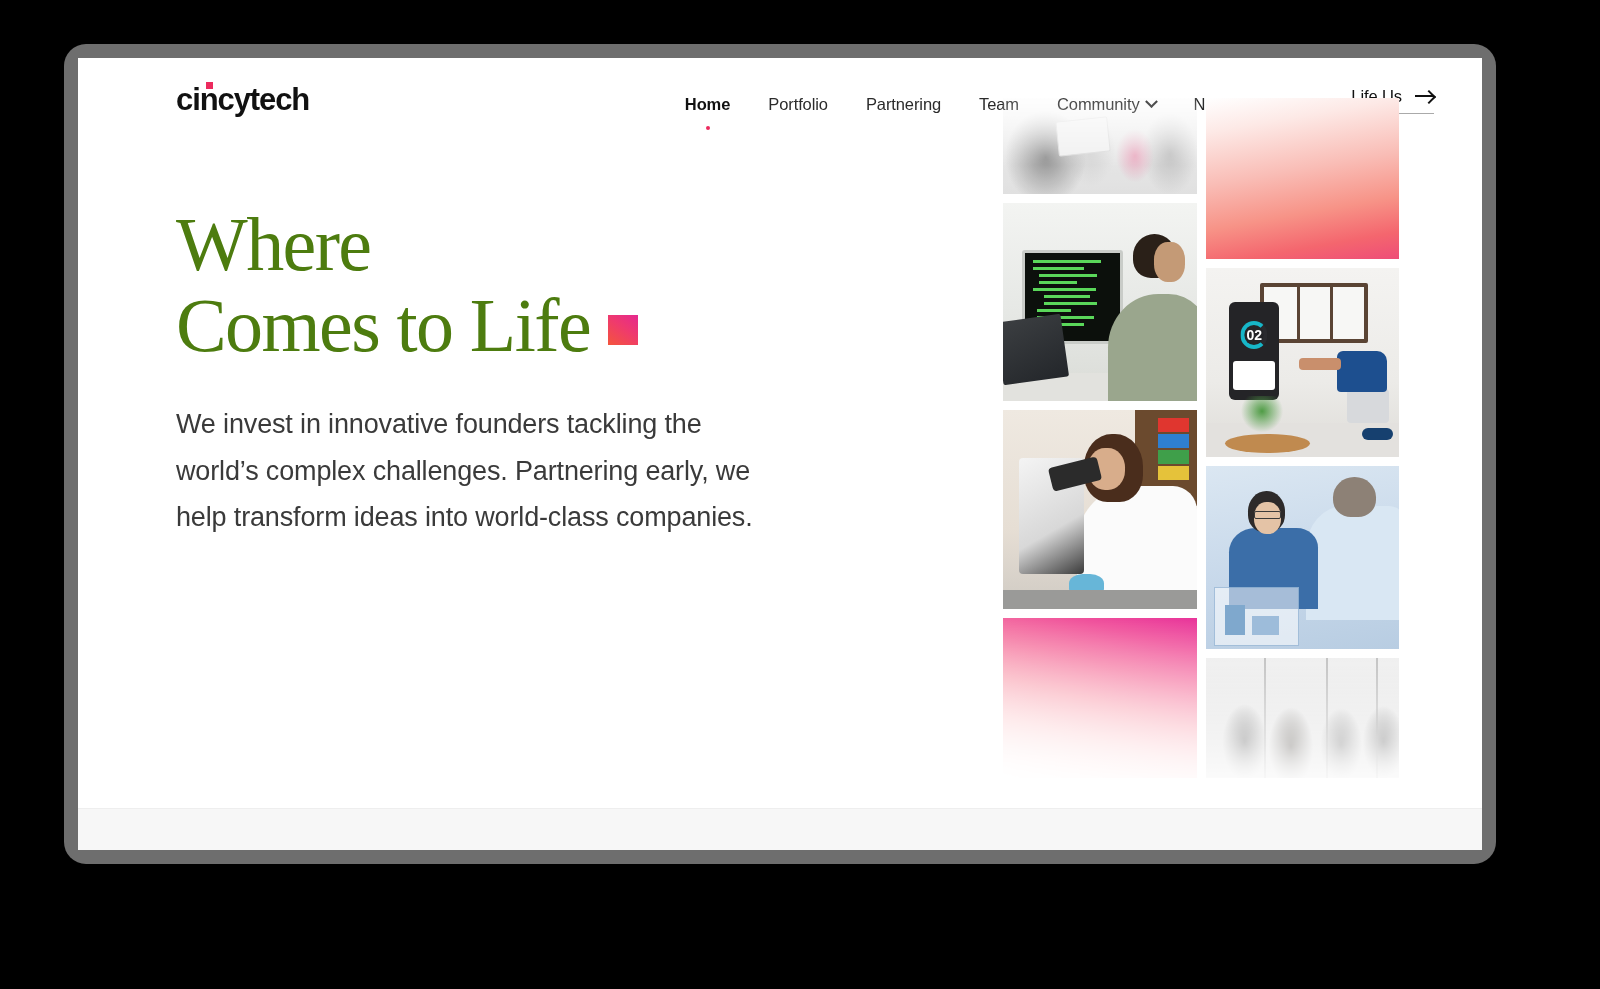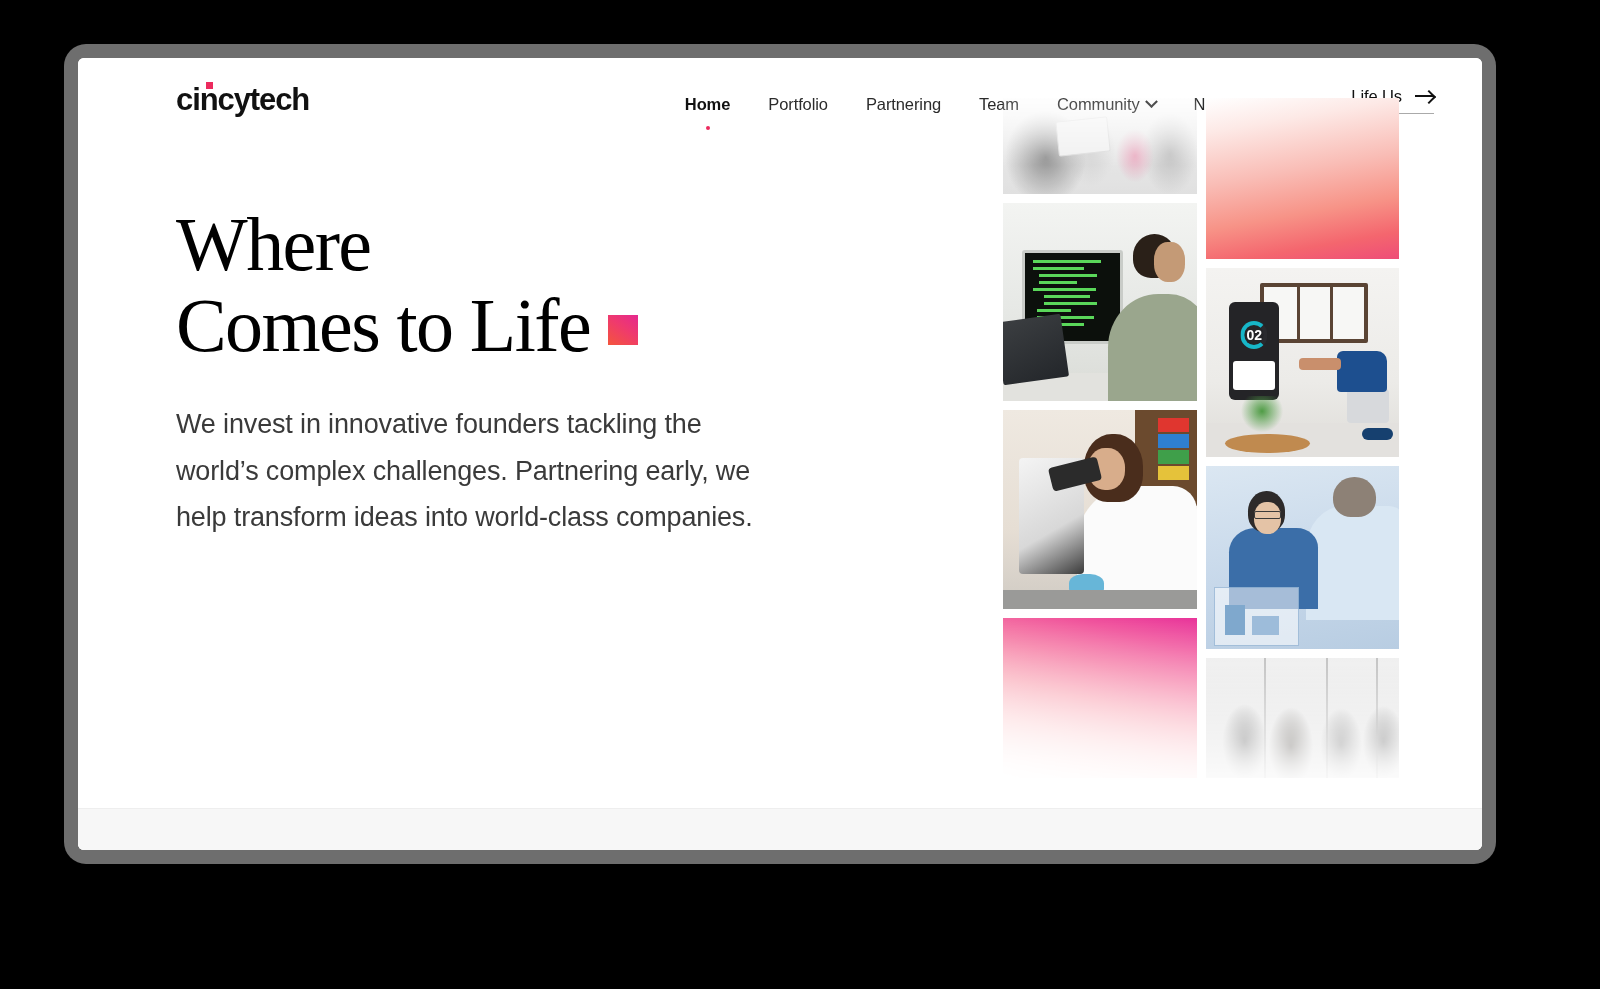--- a/index.html
+++ b/index.html
@@ -21,21 +21,21 @@
     height: 820px;
     background: #6e6e6e;
     border-radius: 22px;
     padding: 14px;
     box-shadow: 0 10px 30px rgba(0,0,0,0.55);
   }
   #device-screen {
     width: 100%;
     height: 100%;
     background: #ffffff;
-    border-radius: 6px;
+    border-radius: 0;
     overflow: hidden;
     position: relative;
   }
 
   
   #page {
     position: absolute;
     inset: 0;
     background: #ffffff;
     overflow: hidden;
@@ -146,21 +146,21 @@
     position: absolute;
     left: 98px;
     top: 146px;
     width: 640px;
   }
   #hero-headline {
     font-family: "Liberation Serif", serif;
     font-size: 76px;
     line-height: 1.06;
     letter-spacing: -1.6px;
-    color: #000000;
+    color: #4d7c0f;
     font-weight: normal;
   }
   #hero-headline .headline-line {
     display: block;
     white-space: nowrap;
   }
   #headline-accent-square {
     display: inline-block;
     width: 30px;
     height: 30px;

